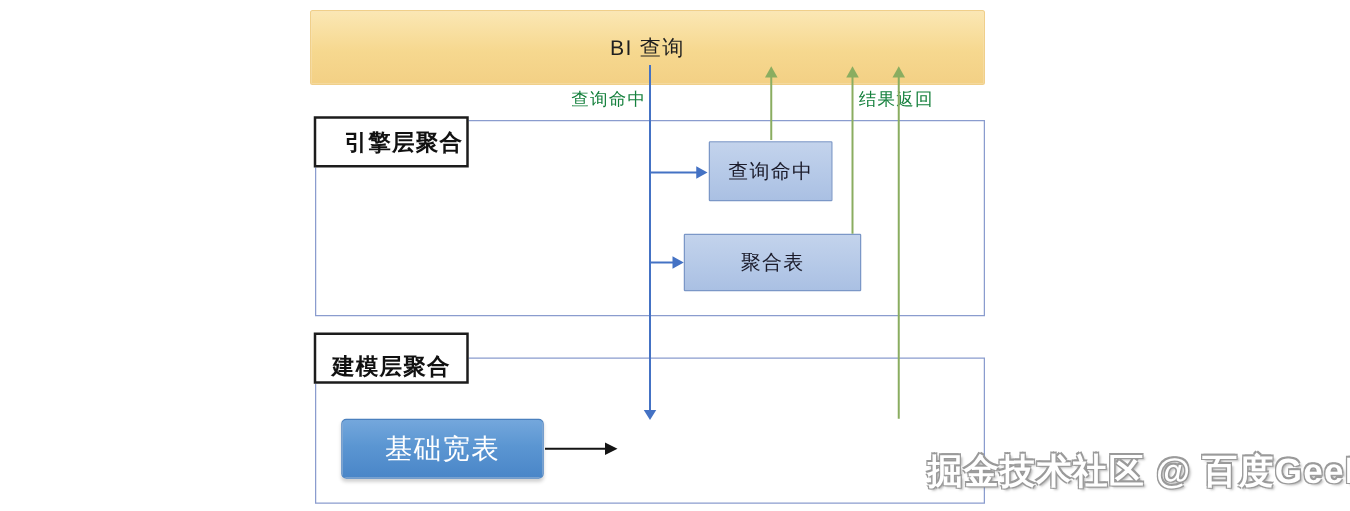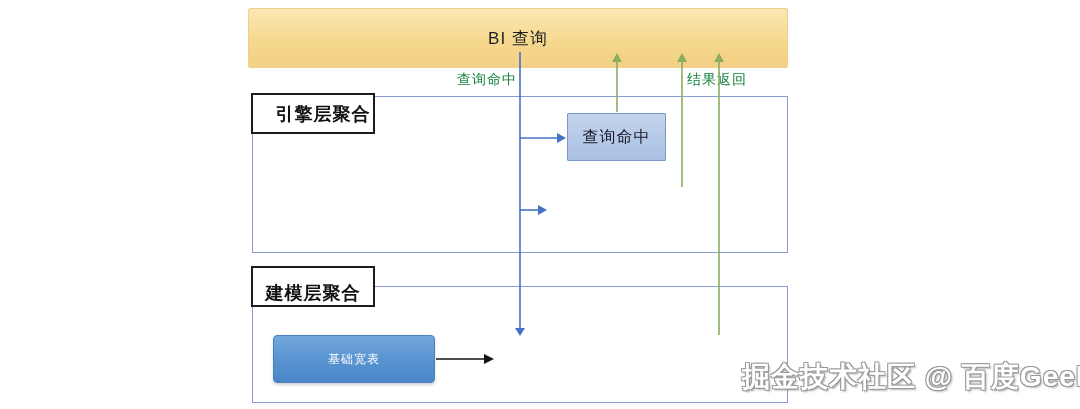--- a/index.html
+++ b/index.html
@@ -43,21 +43,21 @@
     box-sizing:border-box;z-index:3;letter-spacing:1px;
   }
   .node.light{
     background:linear-gradient(180deg,#c3d3ec 0%,#b4c8e7 60%,#aac0e3 100%);
     border:1px solid #7b97c7;
     color:#1b1b2a;font-size:16px;border-radius:1px;
   }
   .node.dark{
     background:linear-gradient(180deg,#74a7dc 0%,#5b96d2 45%,#4a86c8 100%);
     border:1px solid #4a80be;
-    color:#ffffff;font-size:12px;border-radius:4px;
+    color:#ffffff;font-size:22px;border-radius:4px;
     box-shadow:0 2px 3px rgba(0,0,0,0.18);
   }
   .node.result-cache{left:567px;top:113px;width:99px;height:48px;}
   .node.agg-table{left:547px;top:187px;width:142px;height:46px;}
   .node.base-wide{left:273px;top:335px;width:162px;height:48px;}
   .node.ch-dataset{left:495px;top:336px;width:245px;height:47px;}
   
   .edge-label{
     position:absolute;font-size:14px;color:#15803d;z-index:5;letter-spacing:1px;
   }
@@ -92,20 +92,23 @@
   </div>
 
   <div class="container modeling"></div>
   <div class="layer-label modeling">
     <span>建模层聚合</span>
   </div>
 
   <div class="node light result-cache">
     <span>查询命中</span>
   </div>
+  <div class="node light agg-table">
+    <span>聚合表</span>
+  </div>
   <div class="node dark base-wide">
     <span>基础宽表</span>
   </div>
 
   <div class="edge-label query-hit">查询命中</div>
   <div class="edge-label result-return">结果返回</div>
 
   <svg class="connectors" viewBox="0 0 1080 409" xmlns="http://www.w3.org/2000/svg">
 
     <line x1="520" y1="52" x2="520" y2="329" stroke="#4472c4" stroke-width="1.6"></line>

